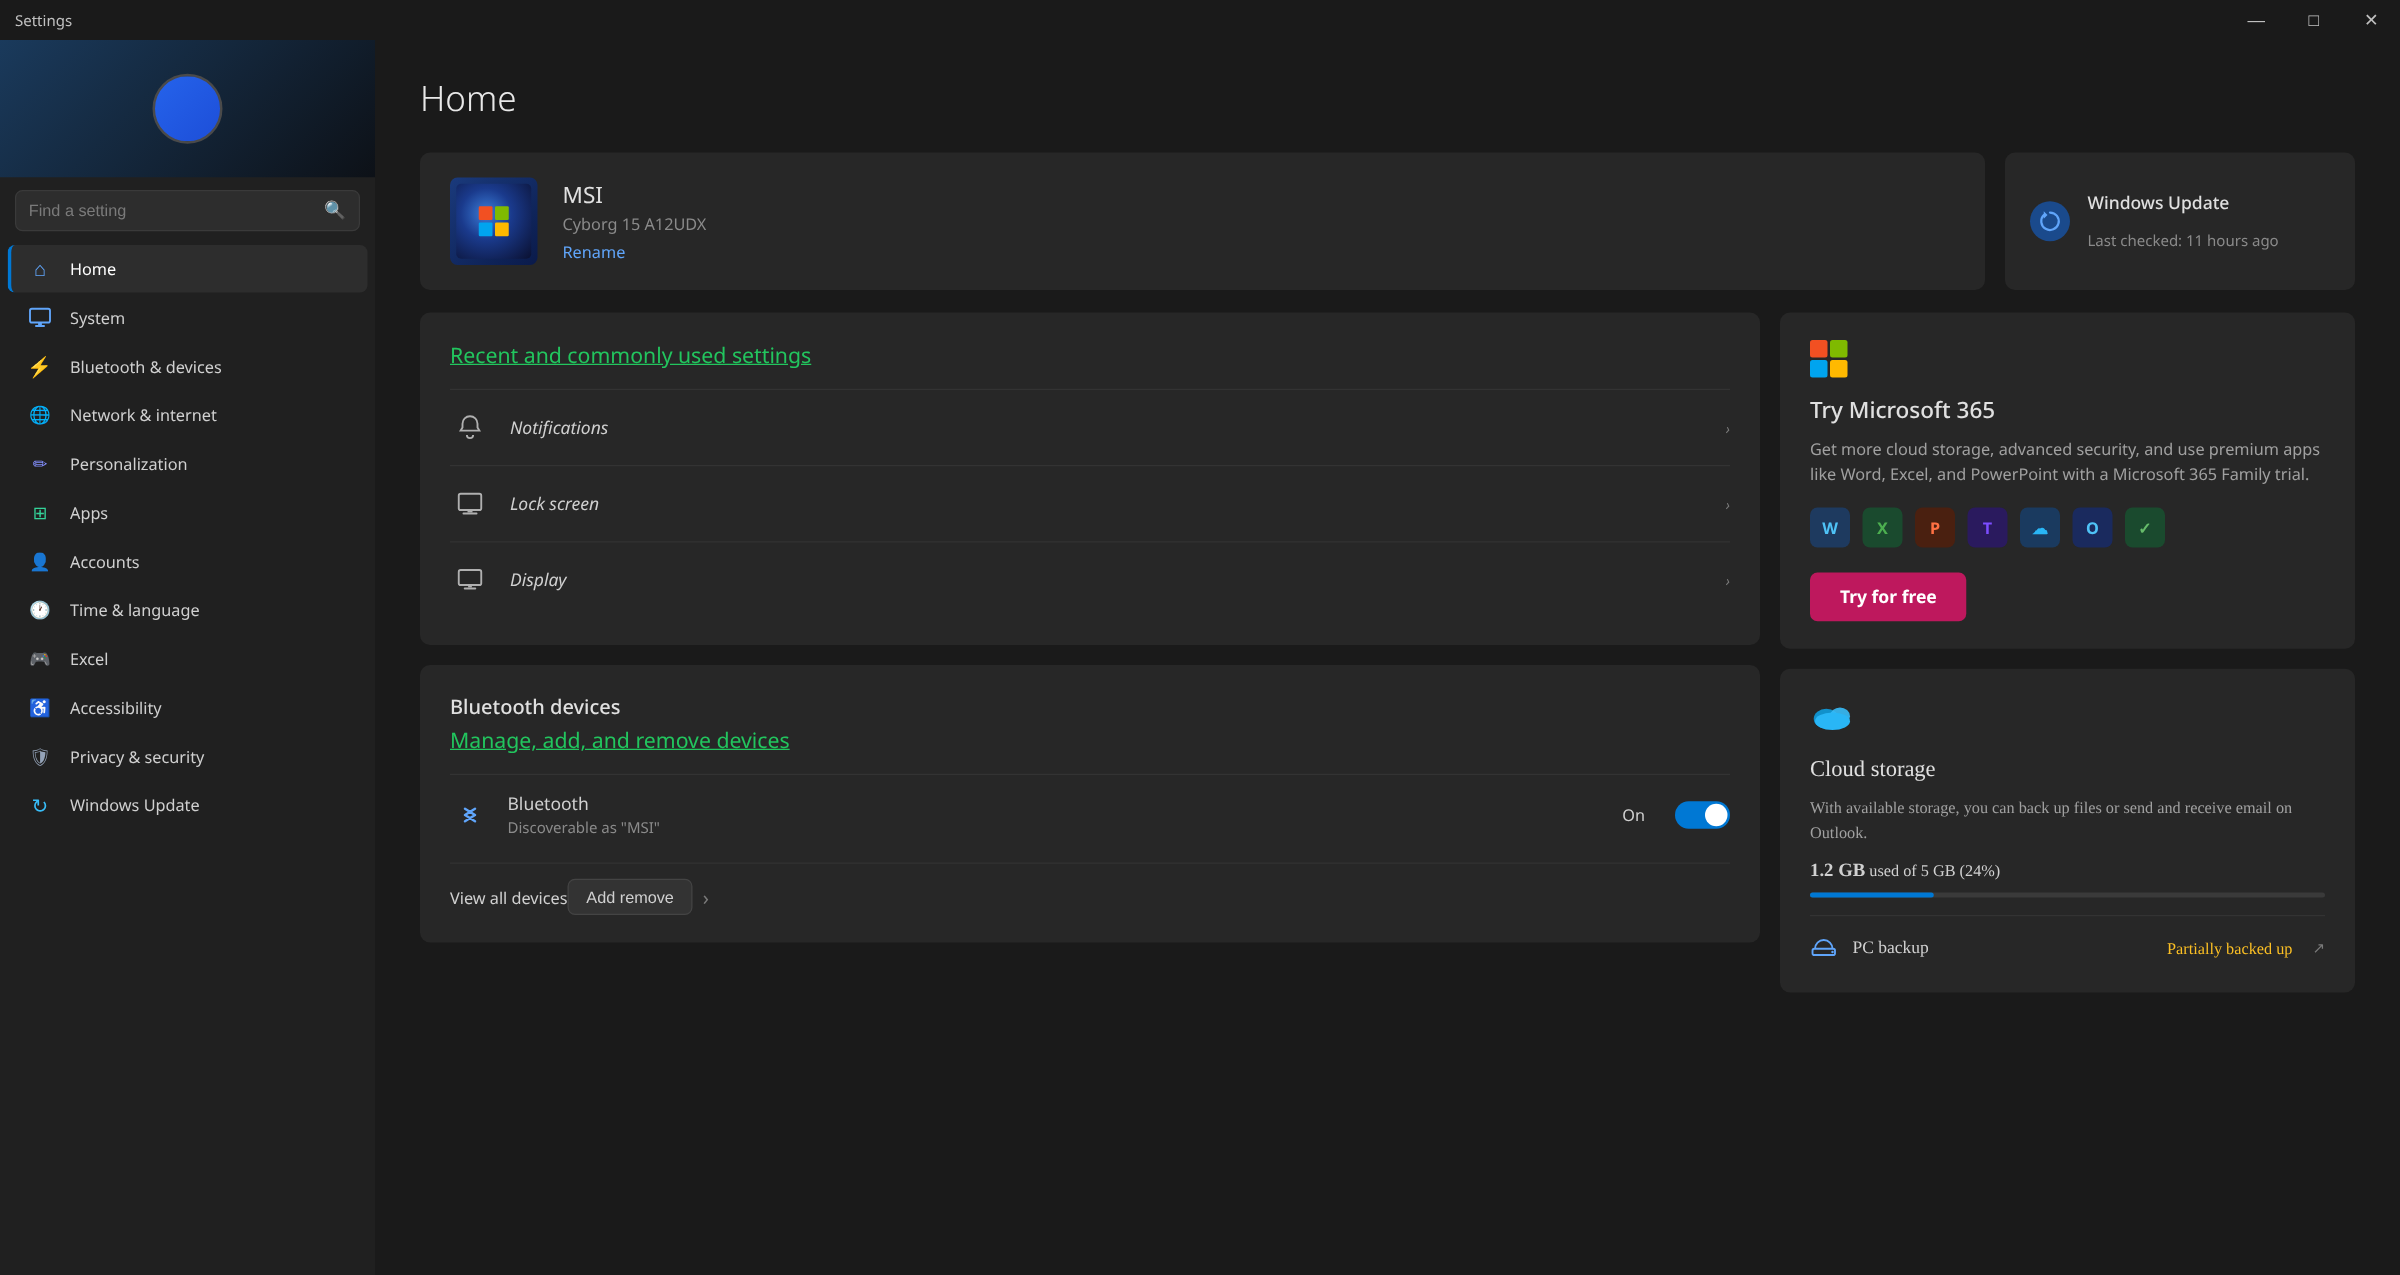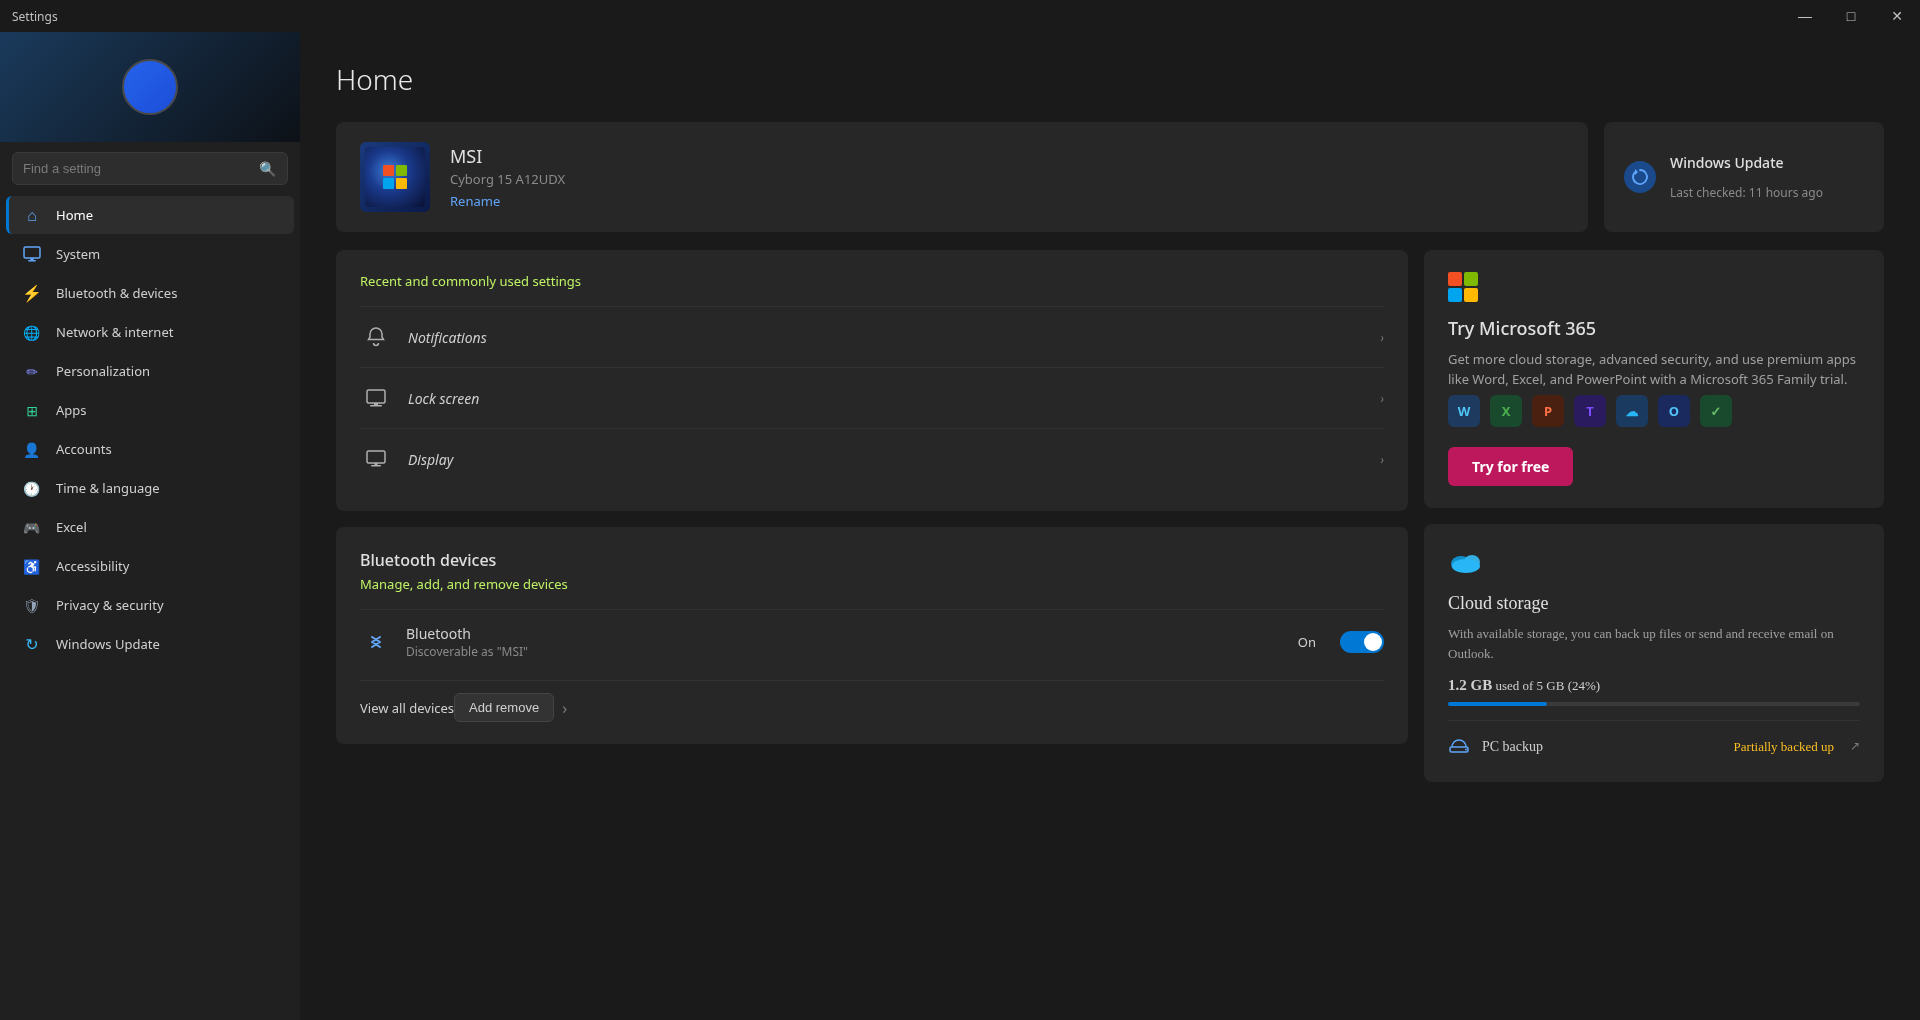--- a/index.html
+++ b/index.html
@@ -307,23 +307,24 @@
       border-radius: 8px;
       padding: 22px 24px;
     }
     .card-title {
       font-size: 16px;
       font-weight: 500;
       color: #e0e0e0;
       margin-bottom: 4px;
     }
     .card-subtitle {
-      font-size: 13px;
-      color: #bef264;
+      font-size: 17px;
+      color: #22c55e;
       margin-bottom: 16px;
+      text-decoration: underline;
     }
 
     .setting-item {
       display: flex;
       align-items: center;
       padding: 14px 0;
       border-top: 1px solid #333;
       cursor: pointer;
       gap: 16px;
       font-style: italic;
@@ -432,21 +433,21 @@
     .ms365-title {
       font-size: 18px;
       font-weight: 500;
       color: #e0e0e0;
       margin-bottom: 10px;
     }
     .ms365-desc {
       font-size: 13px;
       color: #a0a0a0;
       line-height: 1.5;
-      margin-bottom: 6px;
+      margin-bottom: 17px;
     }
     .ms365-app-icons {
       display: flex;
       gap: 10px;
       margin-bottom: 20px;
     }
     .app-icon-circle {
       width: 32px;
       height: 32px;
       border-radius: 6px;

